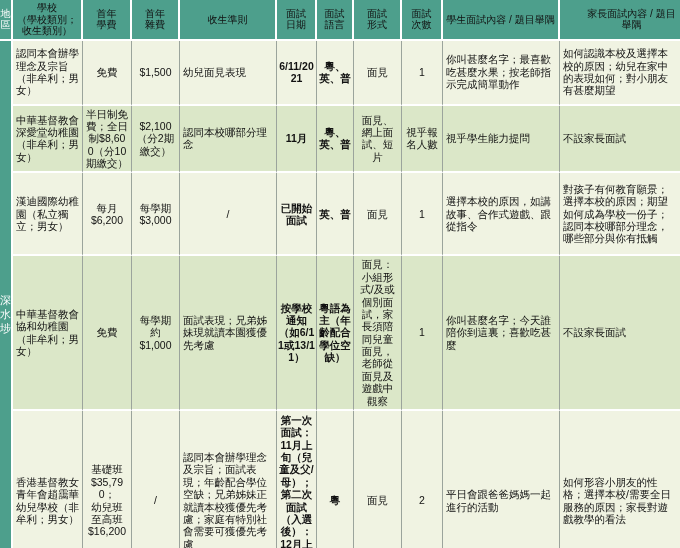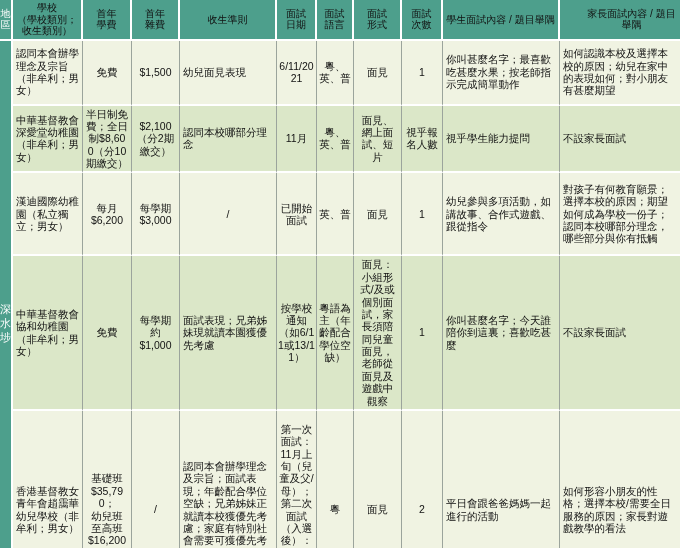--- a/index.html
+++ b/index.html
@@ -33,21 +33,21 @@
   .row-pale td{background:var(--row_pale,#F0F3E2);}
   .row-green td{background:var(--row_green,#DBE7C8);}
   td.region-cell{
     background:var(--header_teal,#4D9F8C);color:#fff;
     border-right:2px solid #fff;
     text-align:center;padding:0;font-size:11px;line-height:1.3;
     word-break:break-all;
   }
   .center{text-align:center;}
   .left{text-align:left;}
-  td.tight{padding:12px 1px;}
+  td.tight{padding:3px 1px;font-weight:bold;}
 </style>
 </head>
 <body>
 
 <div id="frame">
   <table>
     <colgroup>
       <col style="width:13px">
         <col style="width:70px">
         <col style="width:49px">
@@ -113,21 +113,21 @@
         <td class="left">漢迪國際幼稚園（私立獨立；男女）</td>
         <td class="center">每月
 $6,200</td>
         <td class="center">每學期
 $3,000</td>
         <td class="center">/</td>
         <td class="center tight">已開始面試</td>
         <td class="center tight">英、普</td>
         <td class="center">面見</td>
         <td class="center">1</td>
-        <td class="left">幼兒參與多項活動，如講故事、合作式遊戲、跟從指令</td>
+        <td class="left">選擇本校的原因，如講故事、合作式遊戲、跟從指令</td>
         <td class="left">對孩子有何教育願景；選擇本校的原因；期望如何成為學校一份子；認同本校哪部分理念，哪些部分與你有抵觸</td>
       </tr>
       <tr class="row-green" style="height:140px">
         <td class="left">中華基督教會協和幼稚園（非牟利；男女）</td>
         <td class="center">免費</td>
         <td class="center">每學期約
 $1,000</td>
         <td class="left">面試表現；兄弟姊妹現就讀本園獲優先考慮</td>
         <td class="center tight">按學校通知（如6/11或13/11）</td>
         <td class="center tight">粵語為主（年齡配合學位空缺）</td>

